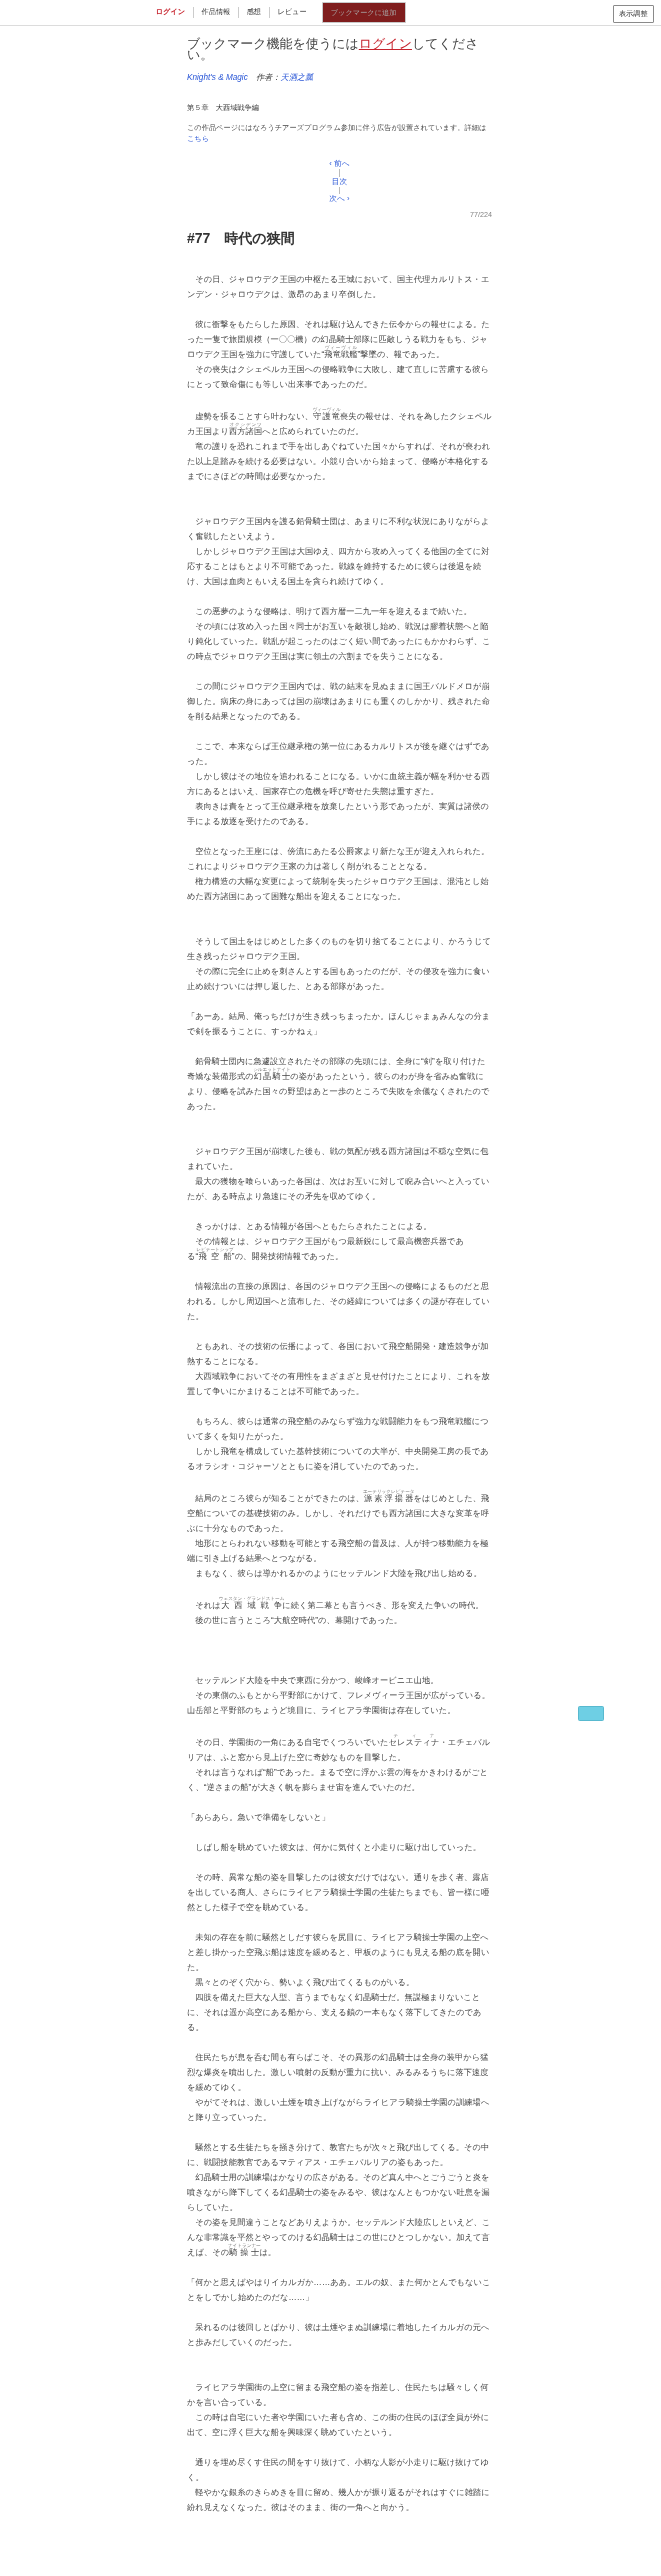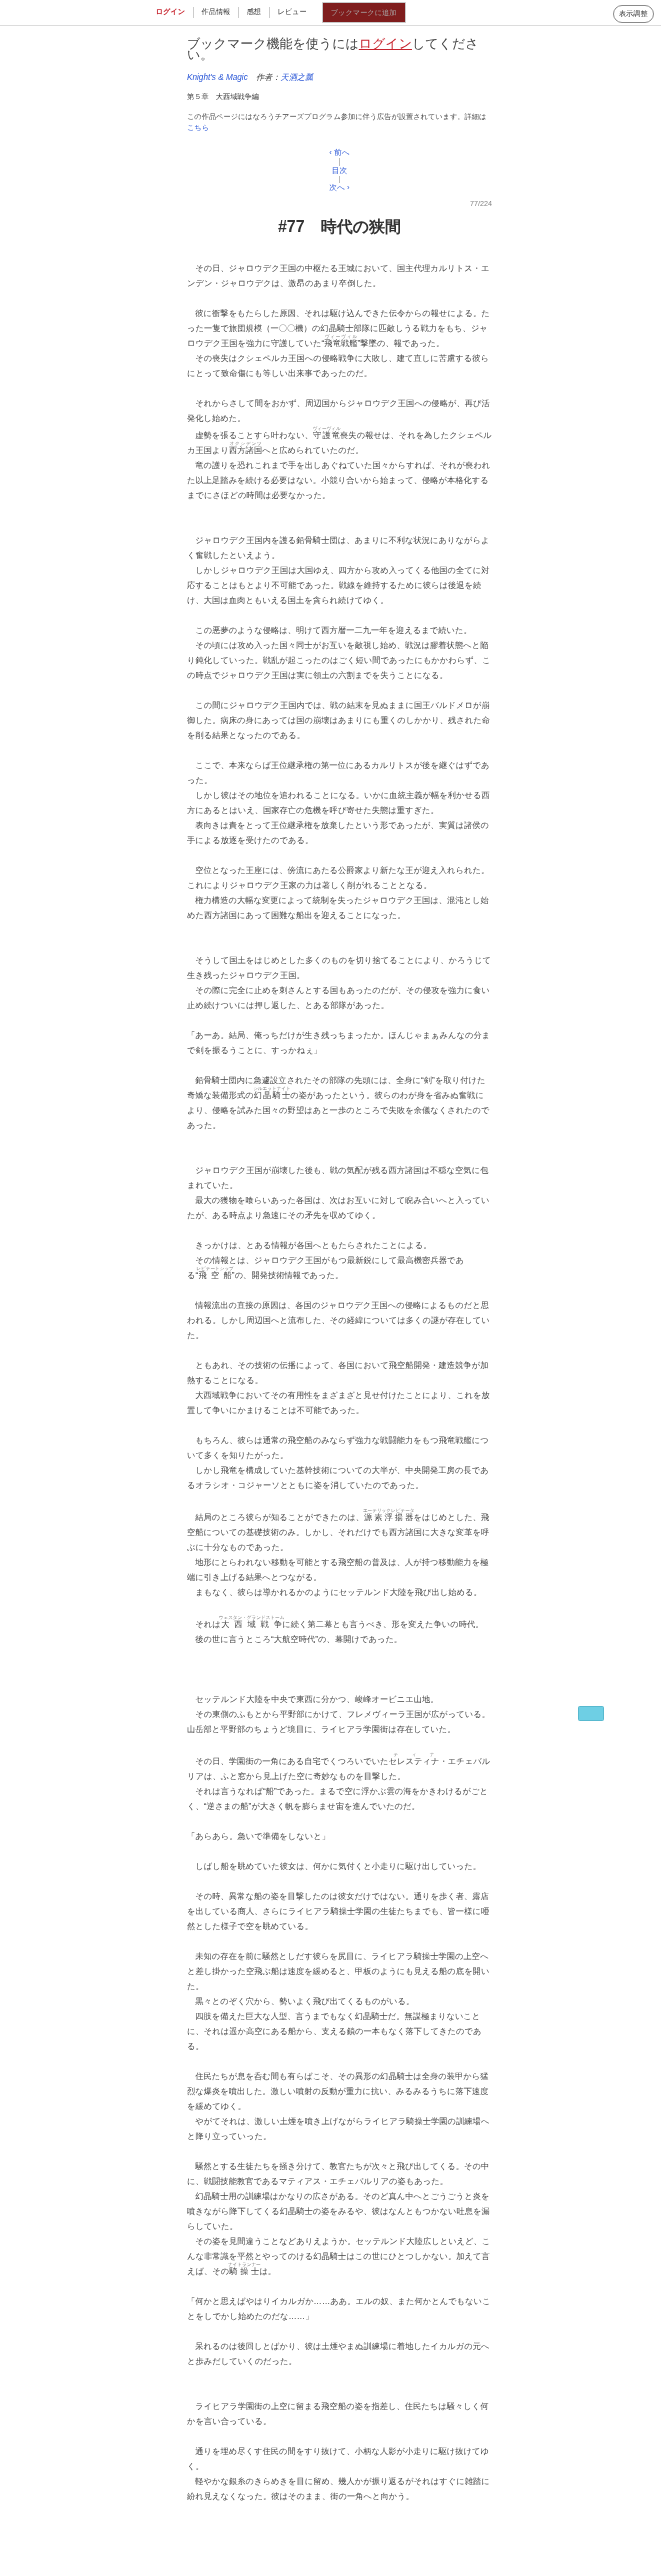--- a/index.html
+++ b/index.html
@@ -20,44 +20,44 @@
   }
   .tb-item + .tb-item{border-left:0.5px solid #cccccc;text-align:center;}
   .tb-login{color:#c7242e;font-weight:bold;}
   .bookmark-btn{
     margin-left:7.2px;padding:4.1px 8.2px;font-size:7.2px;color:#aaaaaa;
     background:#7f1d1d;border:0.5px solid #c9c9c9;border-radius:1px;
   }
   .display-settings{
     position:absolute;right:8.2px;top:4.6px;
     font-size:7.2px;color:#333333;background:#ffffff;
-    border:0.5px solid #8a8a8a;border-radius:9px;padding:3.1px 5.2px;
+    border:0.5px solid #8a8a8a;border-radius:1px;padding:3.1px 5.2px;
     font-family:inherit;
   }
   
   .container{width:305px;margin-left:187px;}
   .notice{margin:13.4px 0 0 0;font-size:13px;color:#444444;line-height:10.3px;}
   .red-link{color:#c7242e;text-decoration:underline;}
   .blue{color:#2855d6;}
   .novel-title-line{margin:12.4px 0 0 0;font-size:8.2px;line-height:11.3px;color:#444;font-style:italic;}
-  .chapter-line{margin:8px 0 0 0;font-size:7.2px;line-height:10.3px;color:#333333;}
+  .chapter-line{margin:19px 0 0 0;font-size:7.2px;line-height:10.3px;color:#333333;}
   .ads-notice{margin:10.3px 0 0 0;font-size:7.2px;line-height:10.3px;color:#444444;}
   
   .pager{
     margin-top:15.5px;display:flex;align-items:center;justify-content:center;
     font-size:7.7px;
     flex-direction:column;
   }
   .pager a{color:#2855d6;padding:0 6.7px;}
   .pager .sep{width:0.5px;height:7.2px;background:#bbbbbb;display:inline-block;}
   .page-pos{margin-top:6.2px;text-align:right;font-size:7.2px;color:#828282;}
   
   .episode-title{
-    margin:10.3px 0 0 0;font-size:16px;font-weight:bold;color:#333333;
-    text-align:center;line-height:18.5px;
+    margin:10.3px 0 0 0;font-size:14px;font-weight:bold;color:#333333;
+    text-align:left;line-height:18.5px;
   }
   .novel-body{margin-top:24px;}
   .novel-body p{
     margin:0;font-size:8.2px;line-height:15px;color:#444444;
     letter-spacing:0.1px;
   }
   .novel-body rt{
     font-size:4.6px;color:#777777;line-height:1;letter-spacing:0;
   }
   
@@ -101,21 +101,20 @@
   <div class="page-pos">77/224</div>
 
   <h1 class="episode-title">#77　時代の狭間</h1>
 
   <div class="novel-body" id="novel-body">
       <p>　その日、ジャロウデク王国の中枢たる王城において、国主代理カルリトス・エンデン・ジャロウデクは、激昂のあまり卒倒した。</p>
       <p><br></p>
       <p>　彼に衝撃をもたらした原因、それは駆け込んできた伝令からの報せによる。たった一隻で旅団規模（一〇〇機）の幻晶騎士部隊に匹敵しうる戦力をもち、ジャロウデク王国を強力に守護していた“<ruby>飛竜戦艦<rt>ヴィーヴィル</rt></ruby>”撃墜の、報であった。</p>
       <p>　その喪失はクシェペルカ王国への侵略戦争に大敗し、建て直しに苦慮する彼らにとって致命傷にも等しい出来事であったのだ。</p>
       <p><br></p>
-      <p>　それからさして間をおかず、周辺国からジャロウデク王国への侵略が、再び活発化し始めた。</p>
       <p>　虚勢を張ることすら叶わない、<ruby>守護竜<rt>ヴィーヴィル</rt></ruby>喪失の報せは、それを為したクシェペルカ王国より<ruby>西方諸国<rt>オクシデンツ</rt></ruby>へと広められていたのだ。</p>
       <p>　竜の護りを恐れこれまで手を出しあぐねていた国々からすれば、それが喪われた以上足踏みを続ける必要はない。小競り合いから始まって、侵略が本格化するまでにさほどの時間は必要なかった。</p>
       <p><br></p>
       <p><br></p>
       <p>　ジャロウデク王国内を護る鉛骨騎士団は、あまりに不利な状況にありながらよく奮戦したといえよう。</p>
       <p>　しかしジャロウデク王国は大国ゆえ、四方から攻め入ってくる他国の全てに対応することはもとより不可能であった。戦線を維持するために彼らは後退を続け、大国は血肉ともいえる国土を貪られ続けてゆく。</p>
       <p><br></p>
       <p>　この悪夢のような侵略は、明けて西方暦一二九一年を迎えるまで続いた。</p>
       <p>　その頃には攻め入った国々同士がお互いを敵視し始め、戦況は膠着状態へと陥り鈍化していった。戦乱が起こったのはごく短い間であったにもかかわらず、この時点でジャロウデク王国は実に領土の六割までを失うことになる。</p>
       <p><br></p>
@@ -182,20 +181,21 @@
       <p>　騒然とする生徒たちを掻き分けて、教官たちが次々と飛び出してくる。その中に、戦闘技能教官であるマティアス・エチェバルリアの姿もあった。</p>
       <p>　幻晶騎士用の訓練場はかなりの広さがある。そのど真ん中へとごうごうと炎を噴きながら降下してくる幻晶騎士の姿をみるや、彼はなんともつかない吐息を漏らしていた。</p>
       <p>　その姿を見間違うことなどありえようか。セッテルンド大陸広しといえど、こんな非常識を平然とやってのける幻晶騎士はこの世にひとつしかない。加えて言えば、その<ruby>騎操士<rt>ナイトランナー</rt></ruby>は。</p>
       <p><br></p>
       <p>「何かと思えばやはりイカルガか……ああ。エルの奴、また何かとんでもないことをしでかし始めたのだな……」</p>
       <p><br></p>
       <p>　呆れるのは後回しとばかり、彼は土煙やまぬ訓練場に着地したイカルガの元へと歩みだしていくのだった。</p>
       <p><br></p>
       <p><br></p>
       <p>　ライヒアラ学園街の上空に留まる飛空船の姿を指差し、住民たちは騒々しく何かを言い合っている。</p>
+      <p>　この時は自宅にいた者や学園にいた者も含め、この街の住民のほぼ全員が外に出て、空に浮く巨大な船を興味深く眺めていたという。</p>
       <p><br></p>
       <p>　通りを埋め尽くす住民の間をすり抜けて、小柄な人影が小走りに駆け抜けてゆく。</p>
       <p>　軽やかな銀糸のきらめきを目に留め、幾人かが振り返るがそれはすぐに雑踏に紛れ見えなくなった。彼はそのまま、街の一角へと向かう。</p>
     </div>
 
 </div>
 
 <div class="float-widget"></div>
 
 

